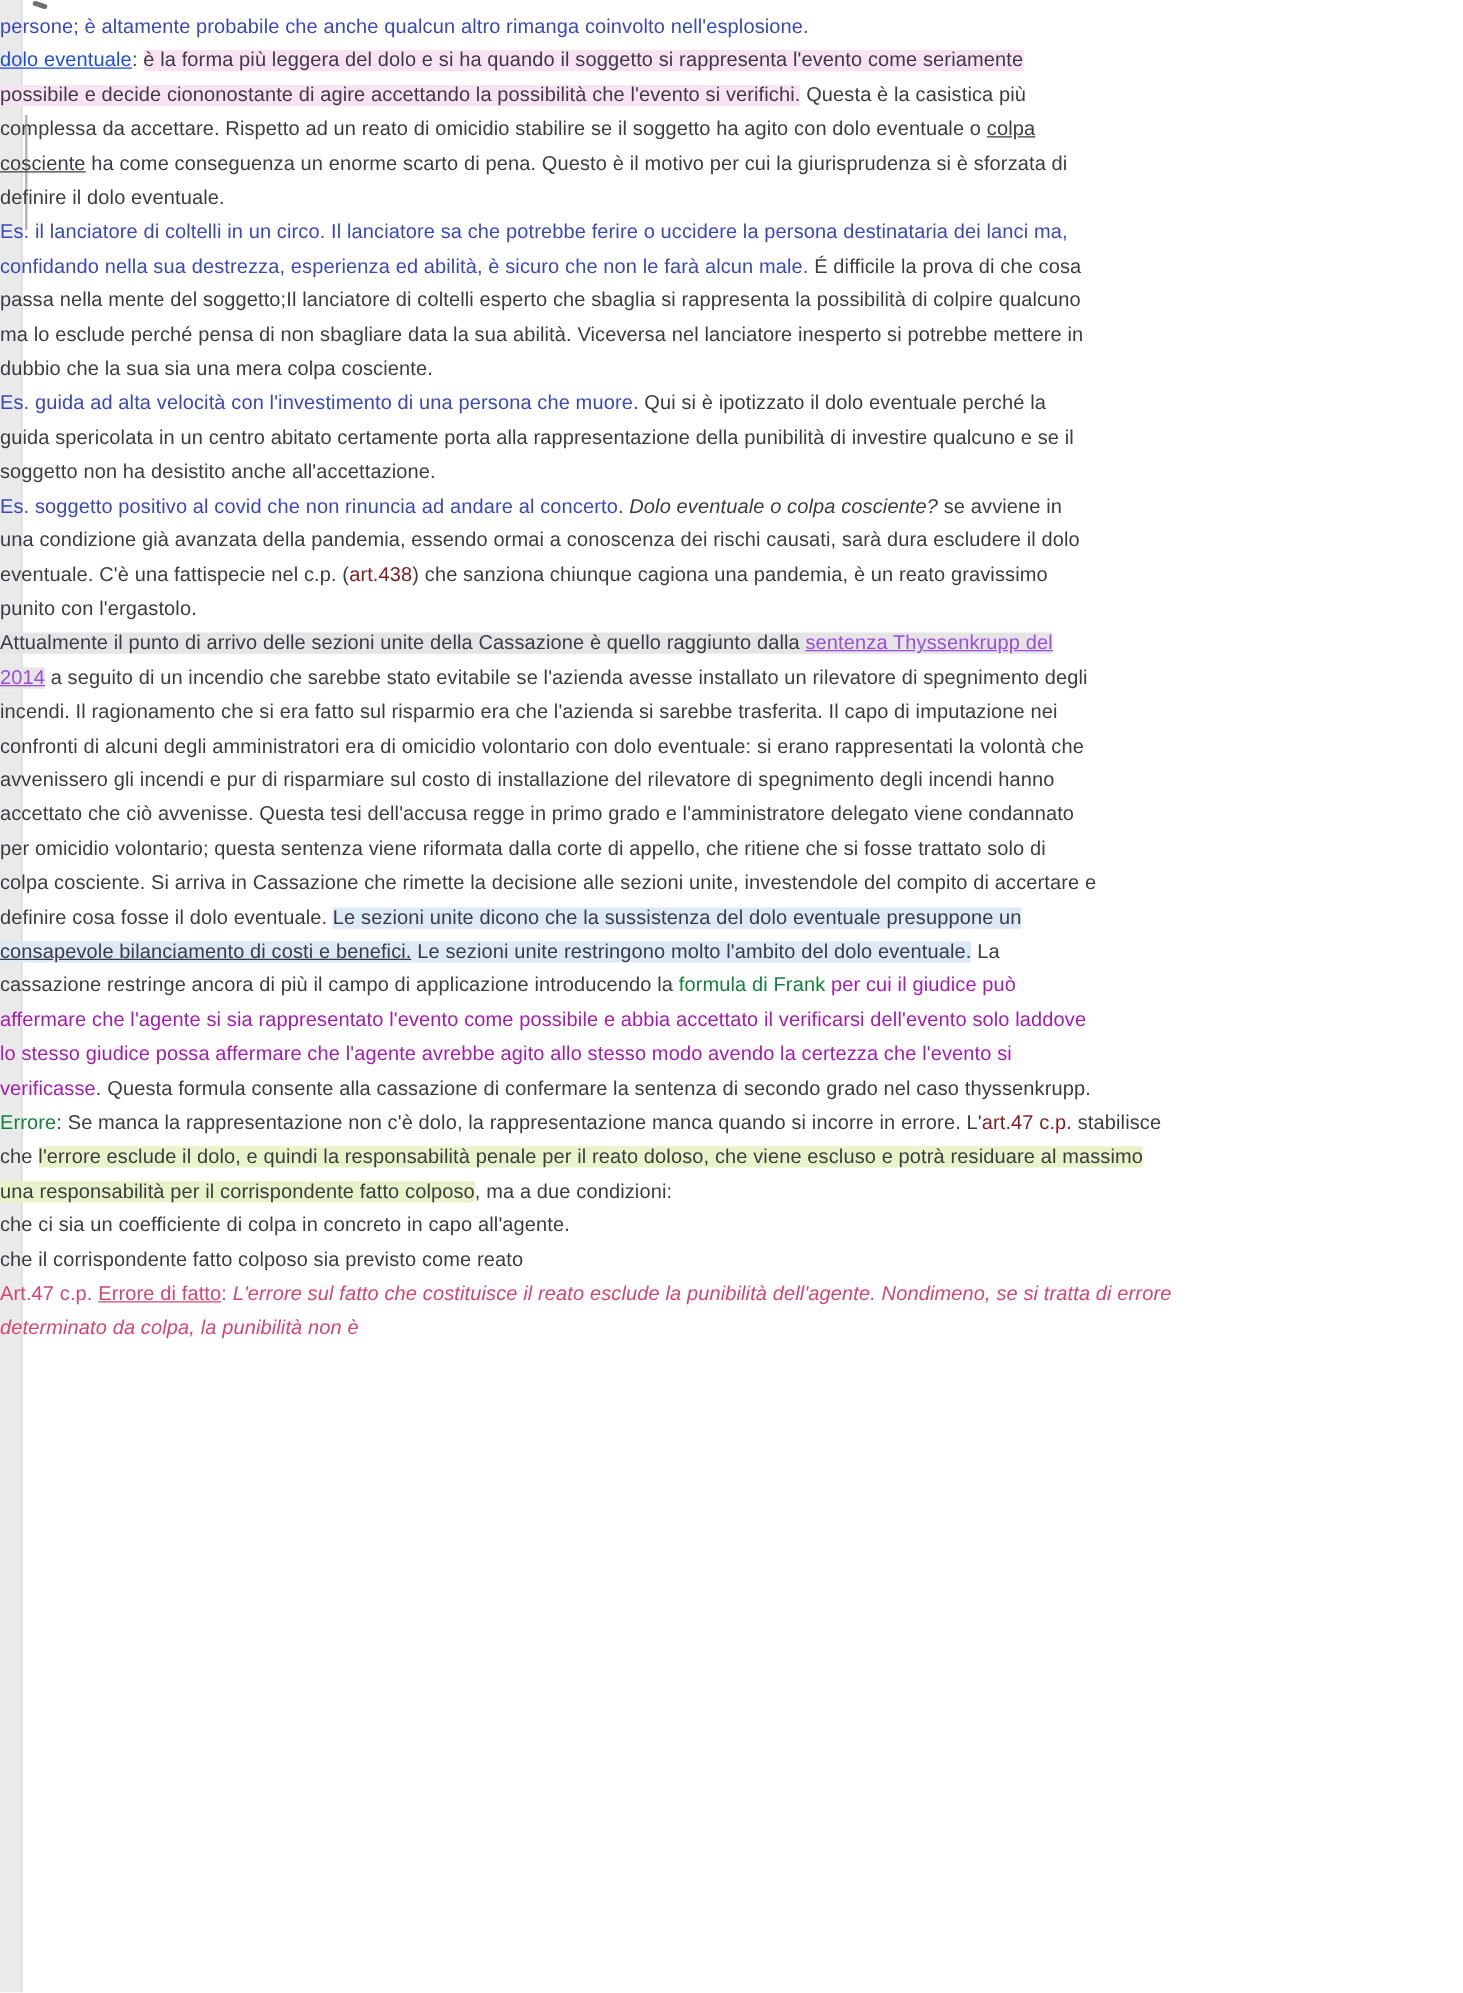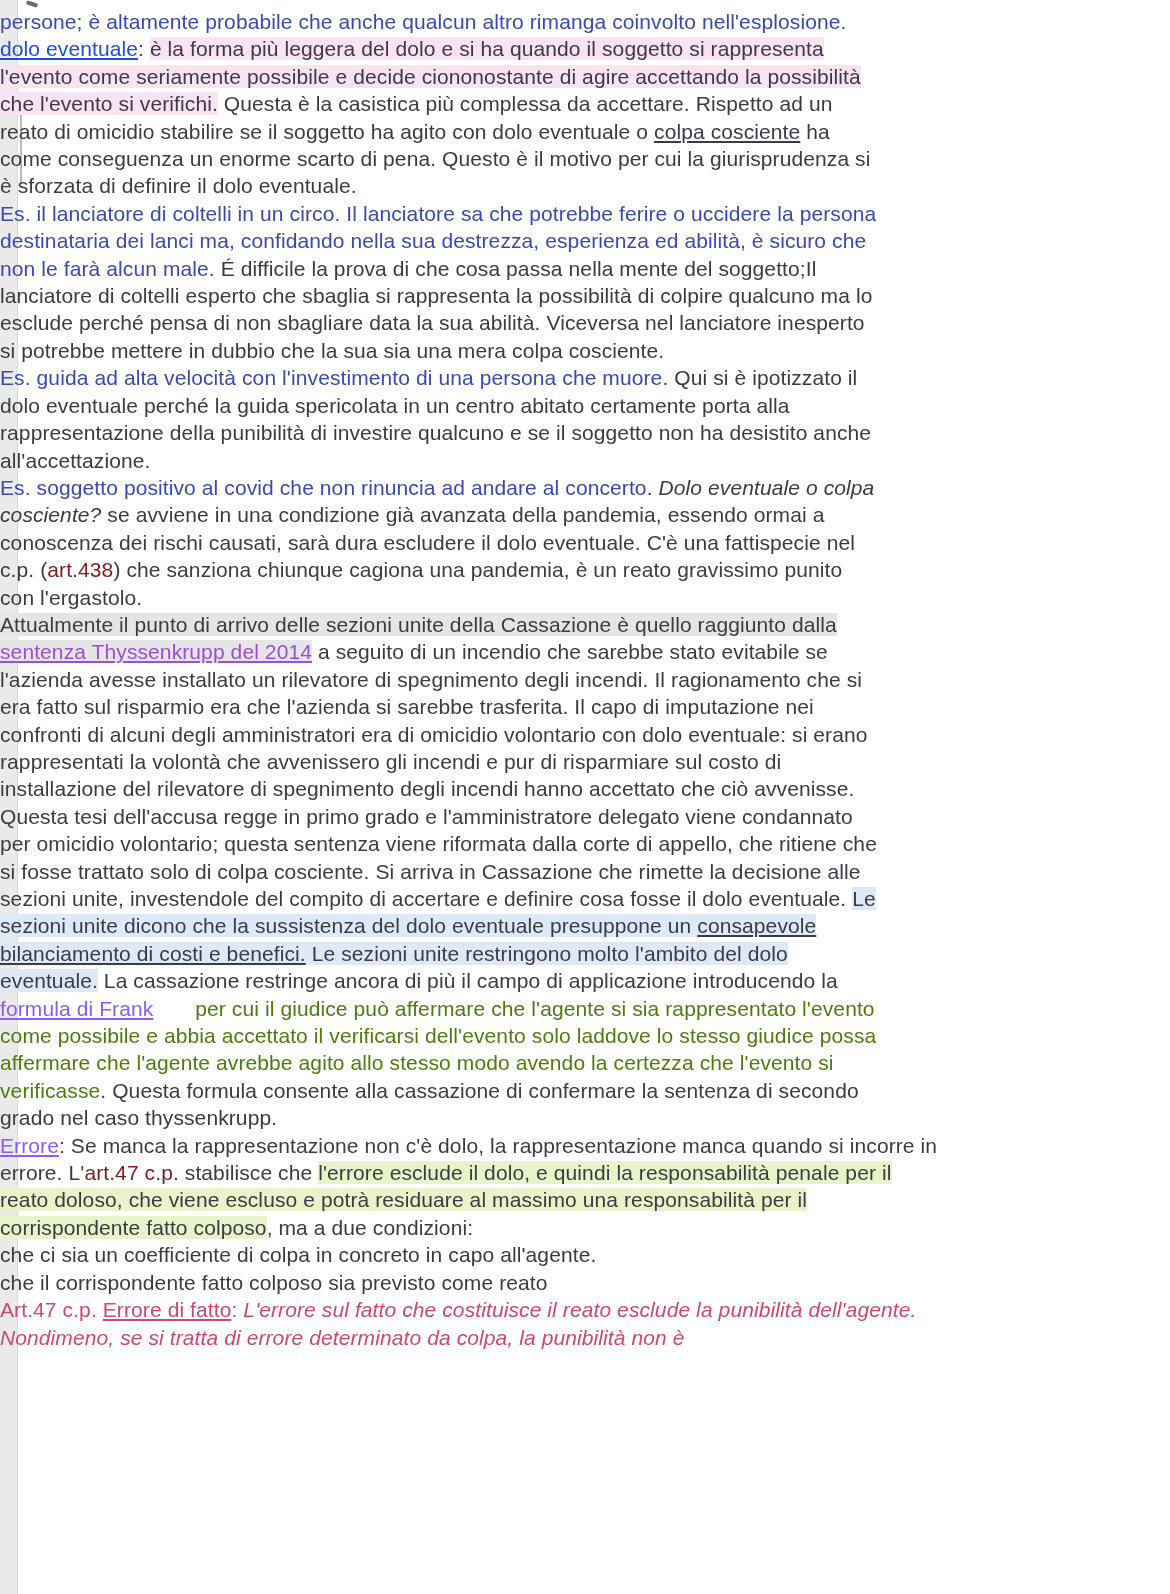--- a/index.html
+++ b/index.html
@@ -19,40 +19,40 @@
     position:absolute;left:26px;top:2px;width:12px;height:4px;
     background:#4a4a4a;transform:rotate(18deg);border-radius:2px;opacity:.8;
   }
   .edge-line{
     position:absolute;left:20px;top:92px;width:2px;height:92px;
     background:#9a9a9a;opacity:.7;
   }
   .doc{
     position:relative;
     padding-top:8px;
-    font-size:21px;
+    font-size:16px;
     line-height:27.4px;
     letter-spacing:.1px;
   }
   p.para{margin:0;}
   .col-indent{margin-left:243px;width:877px;}
   .hang{margin-left:175px;width:945px;}
   .with-dash{position:relative;}
   .ink{color:#3b3b43;}
   .blue{color:#3a49b4;}
   .italic{font-style:italic;}
   .u{text-decoration:underline;text-align:right;}
   .orange-link{color:#1d4ed8;text-decoration:underline;}
   .purple-link{color:#9b4ed8;text-decoration:underline;}
-  .red-link{color:#8b5cf6;text-decoration:underline;}
+  .red-link{color:#15803d;}
   .rose{color:#d2476f;}
   .rose-u{color:#d2476f;text-decoration:underline;}
   .rose-italic{color:#d2476f;font-style:italic;}
   .pinkred{color:#7f1d1d;}
-  .magenta{color:#4d7c0f;padding-left:36px;}
+  .magenta{color:#a21caf;}
   .hl-pink{background:#f9e2f1;}
   .hl-yellow{background:#e5e5e5;}
   .hl-blue{background:#dde9f7;}
   .hl-green{background:#e9f3c9;}
 </style>
 </head>
 <body>
 
 <div class="page-edge"></div>
 <div class="edge-mark"></div>

